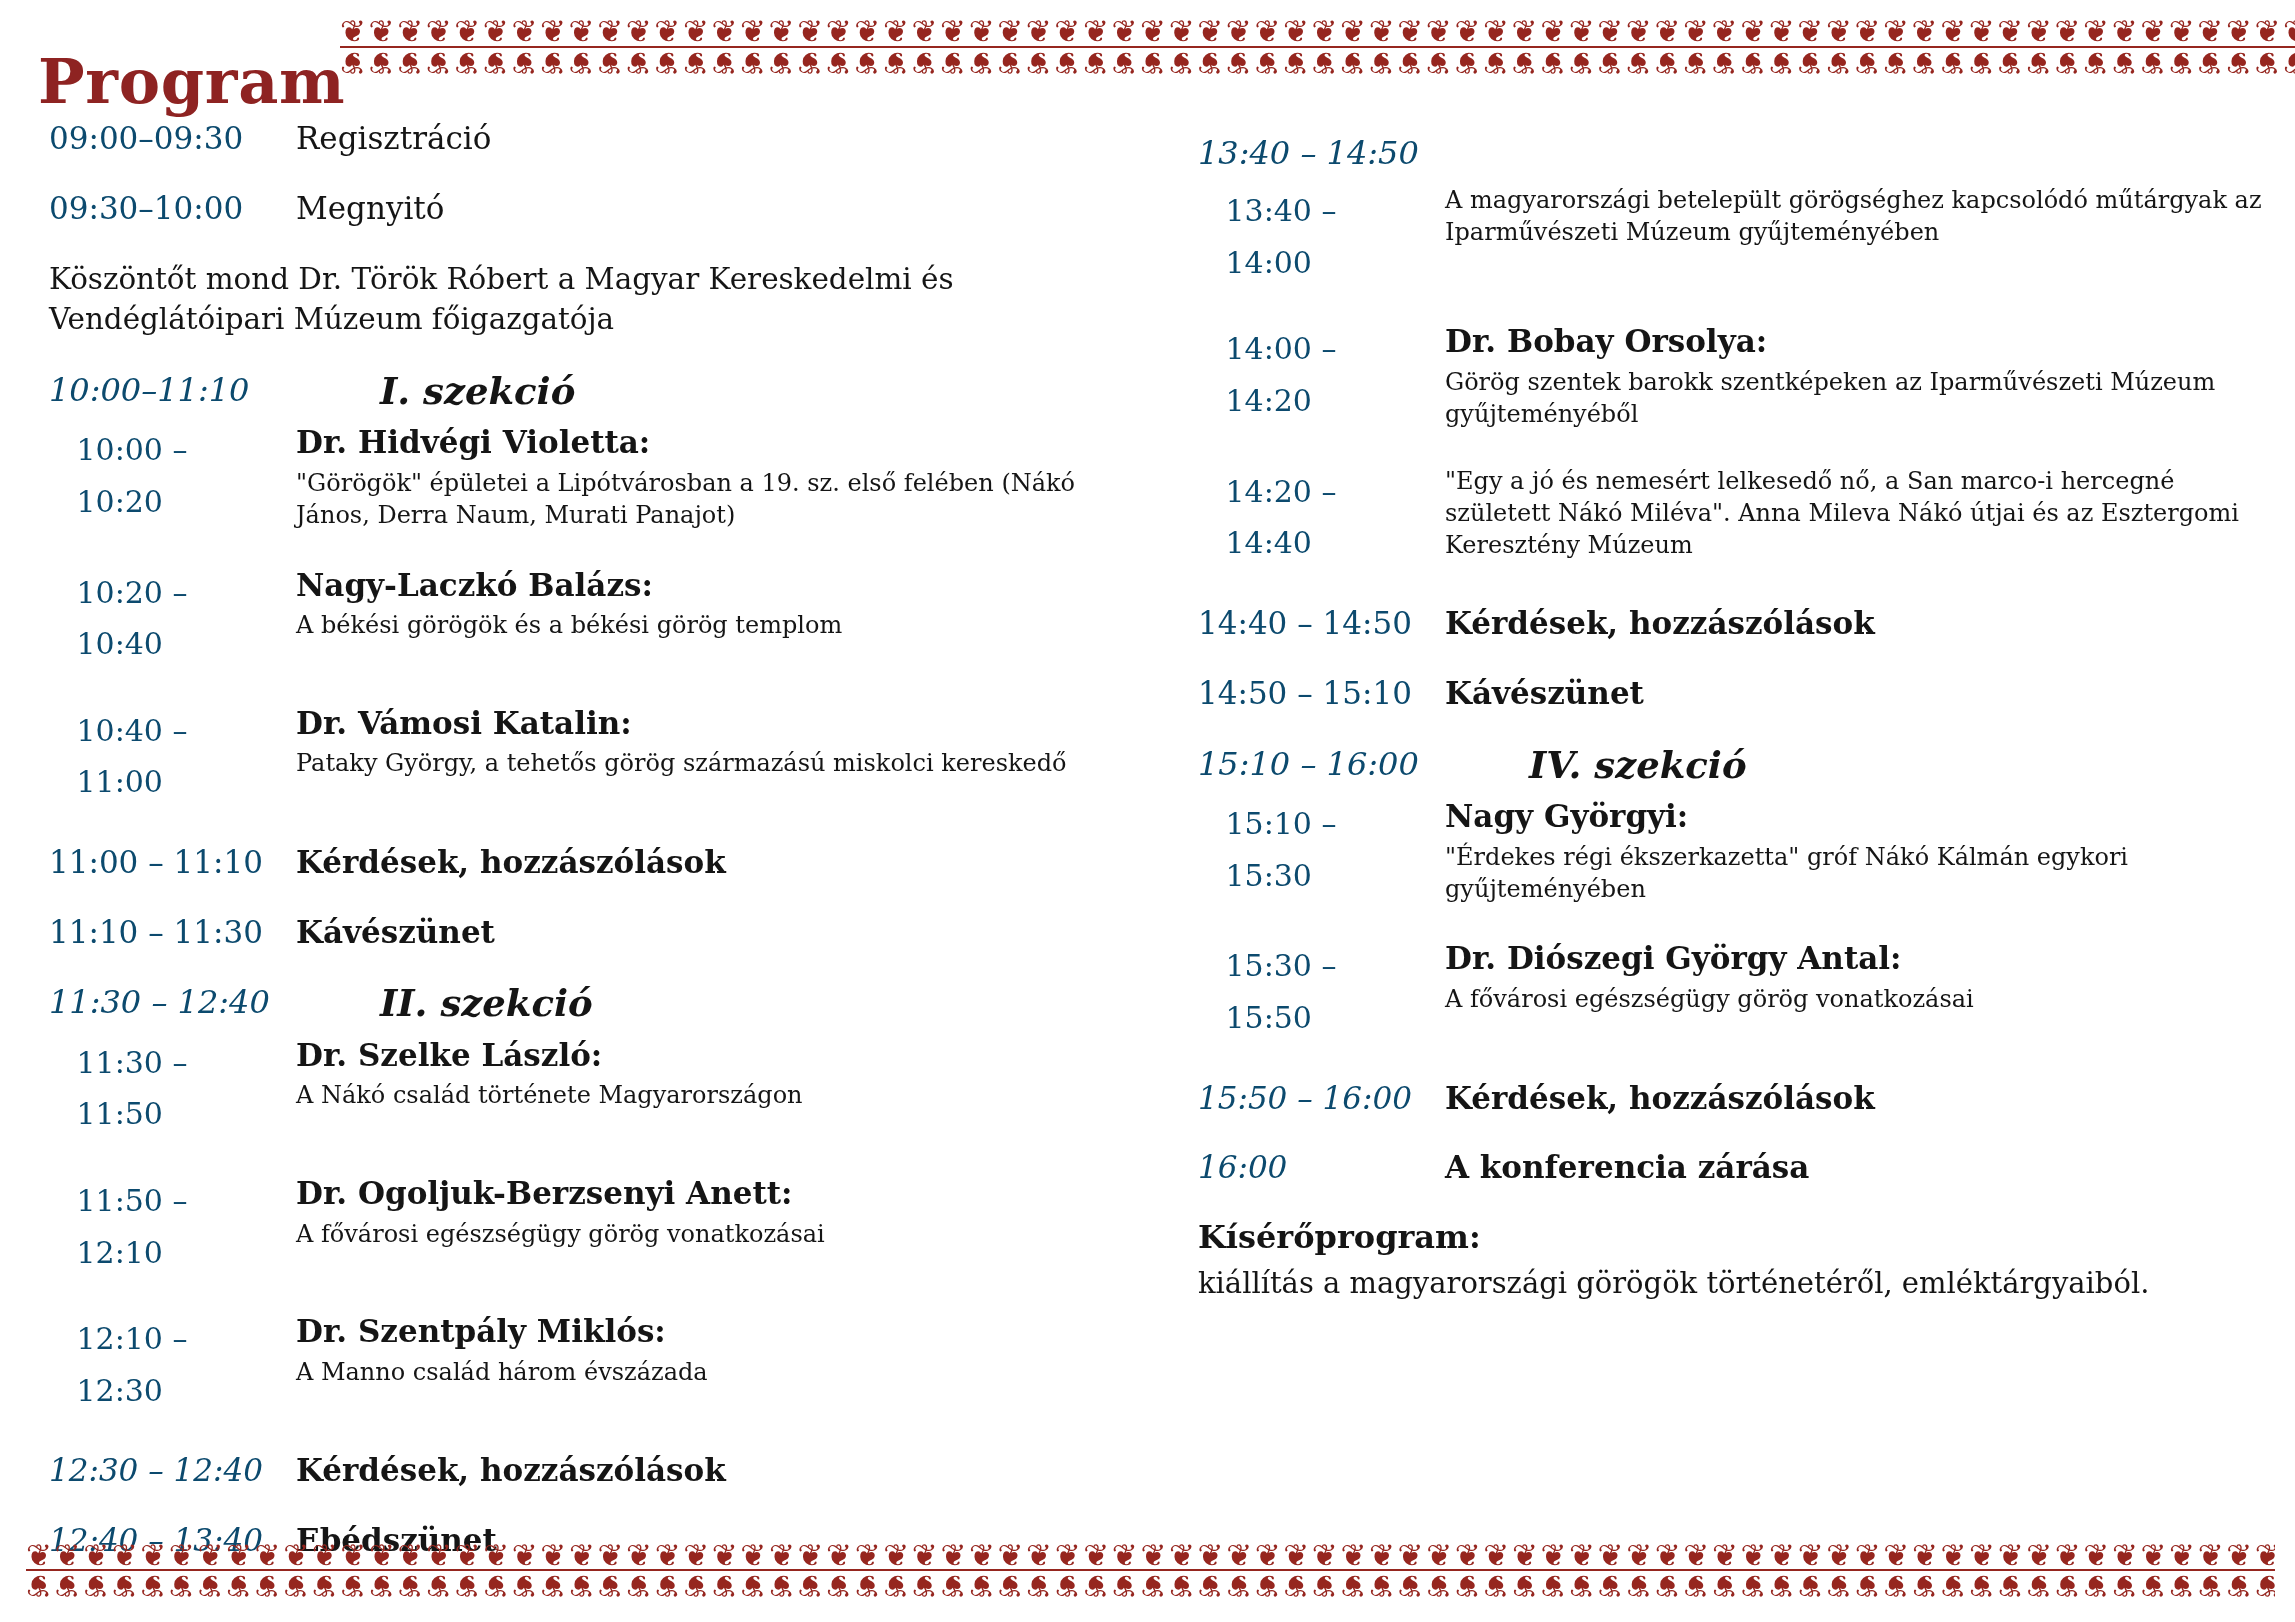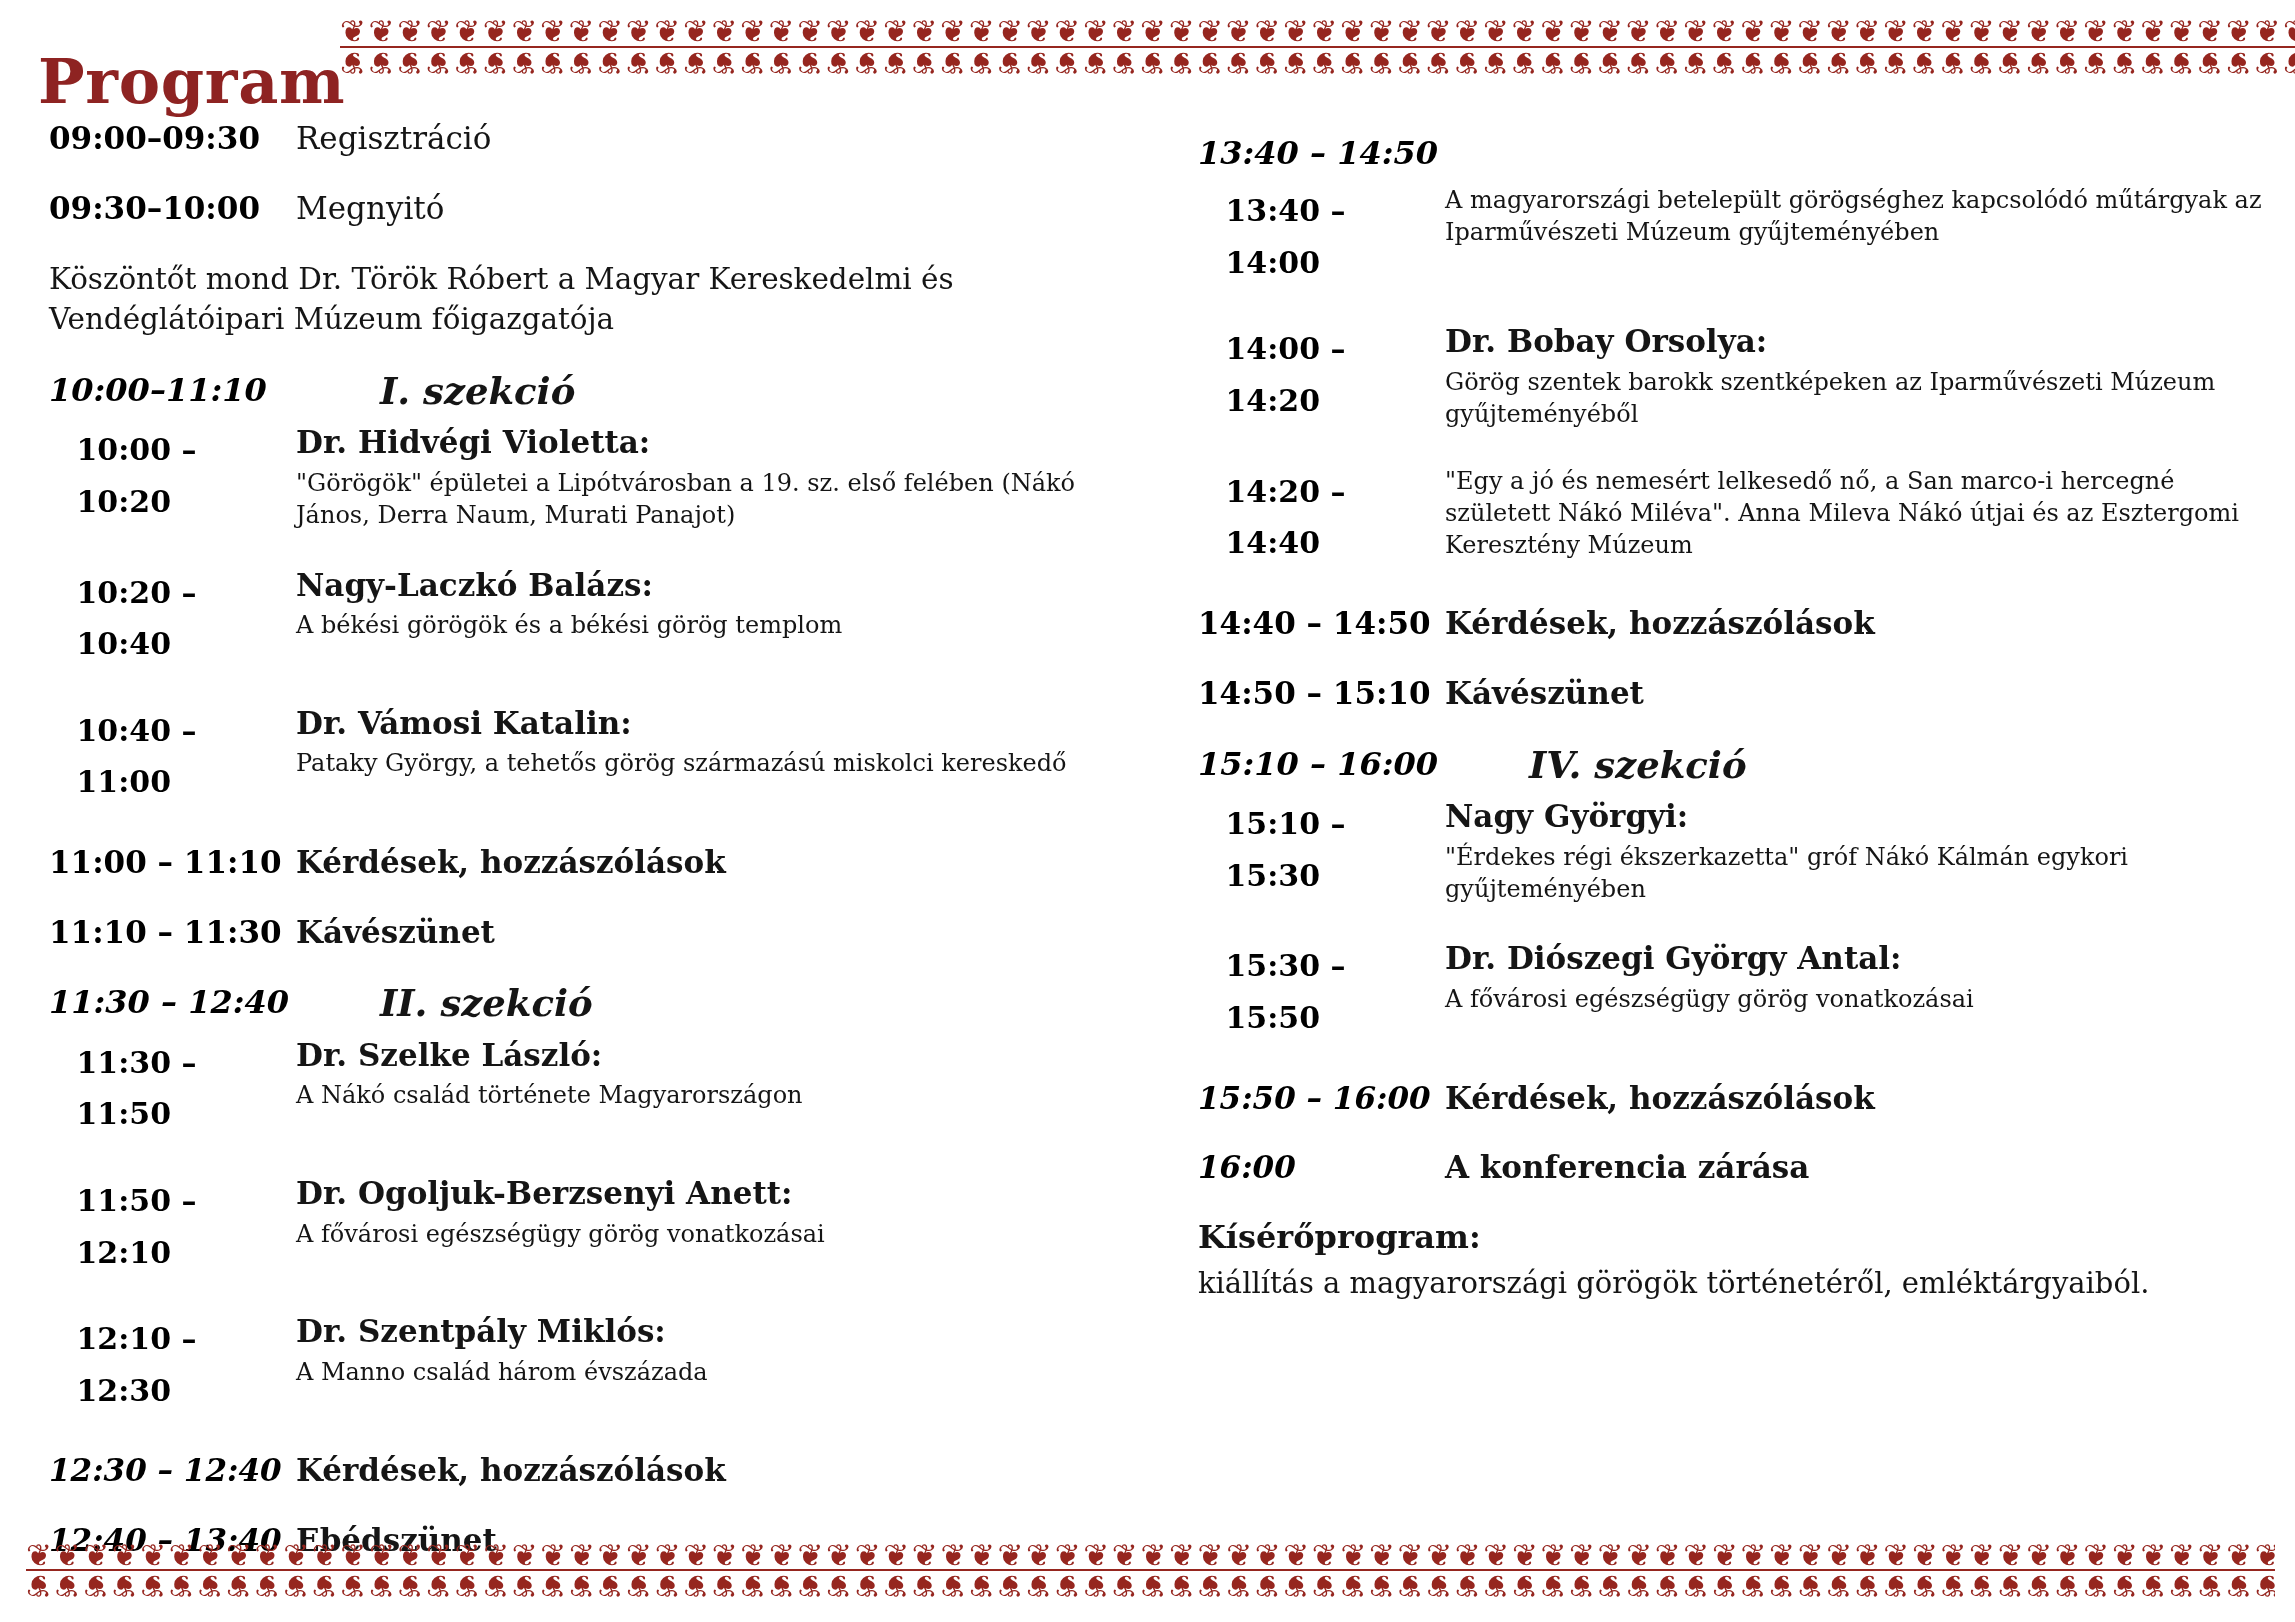--- a/index.html
+++ b/index.html
@@ -58,22 +58,22 @@
     gap: 77px;
   }
   .column { width: 1072px; flex: 0 0 auto; }
 
   .row {
     display: grid;
     grid-template-columns: 247px 1fr;
     align-items: start;
   }
   .time {
-    color: #000000;
-    font-weight: bold;
+    color: #0c4a6e;
+    font-weight: normal;
     font-size: 31px;
     line-height: 1.25;
   }
   .time.italic { font-style: italic; }
 
   .row.simple { margin-bottom: 31px; }
   .row.simple .label { font-size: 31px; line-height: 1.25; }
   .row.simple .label.bold { font-weight: bold; }
 
   .row.note {

